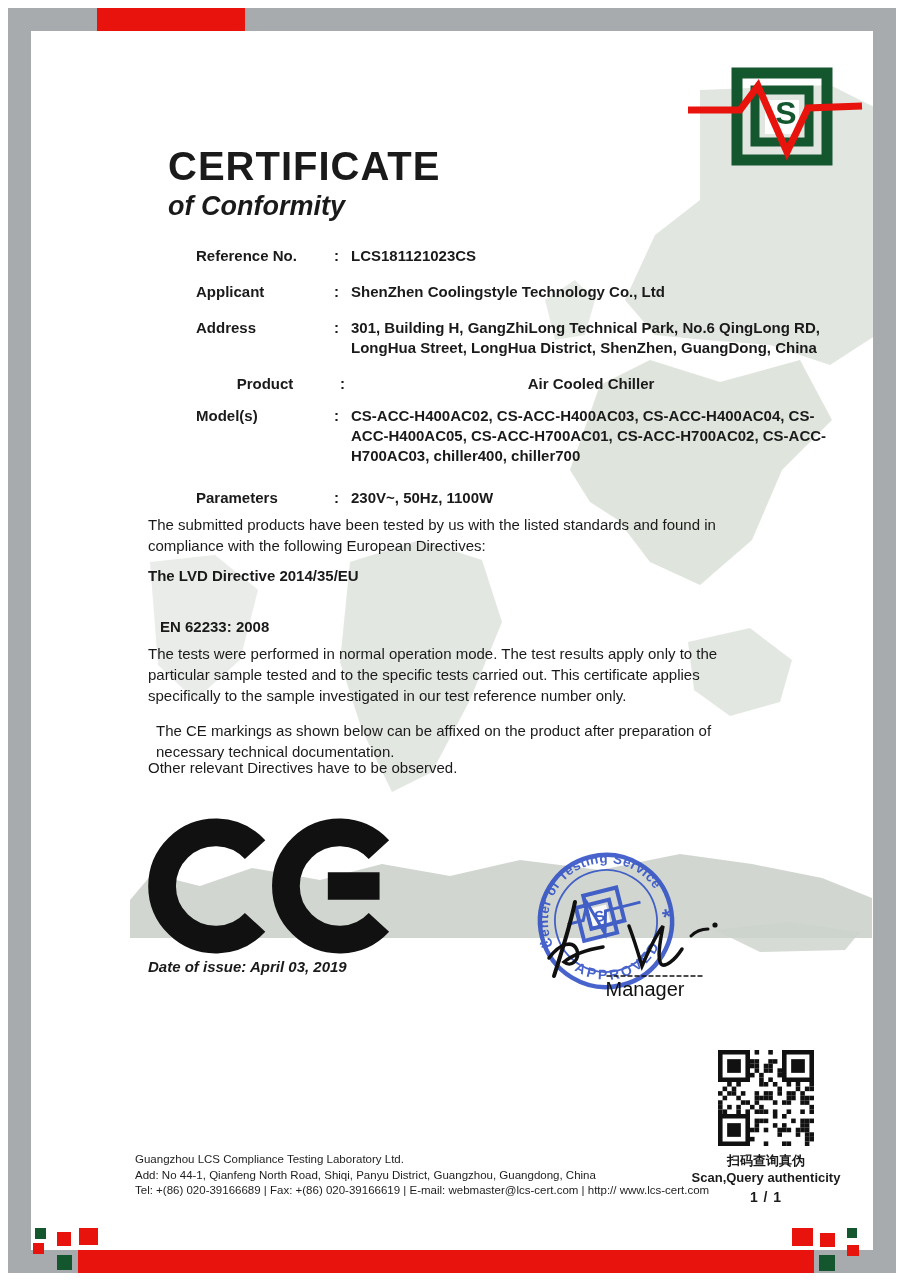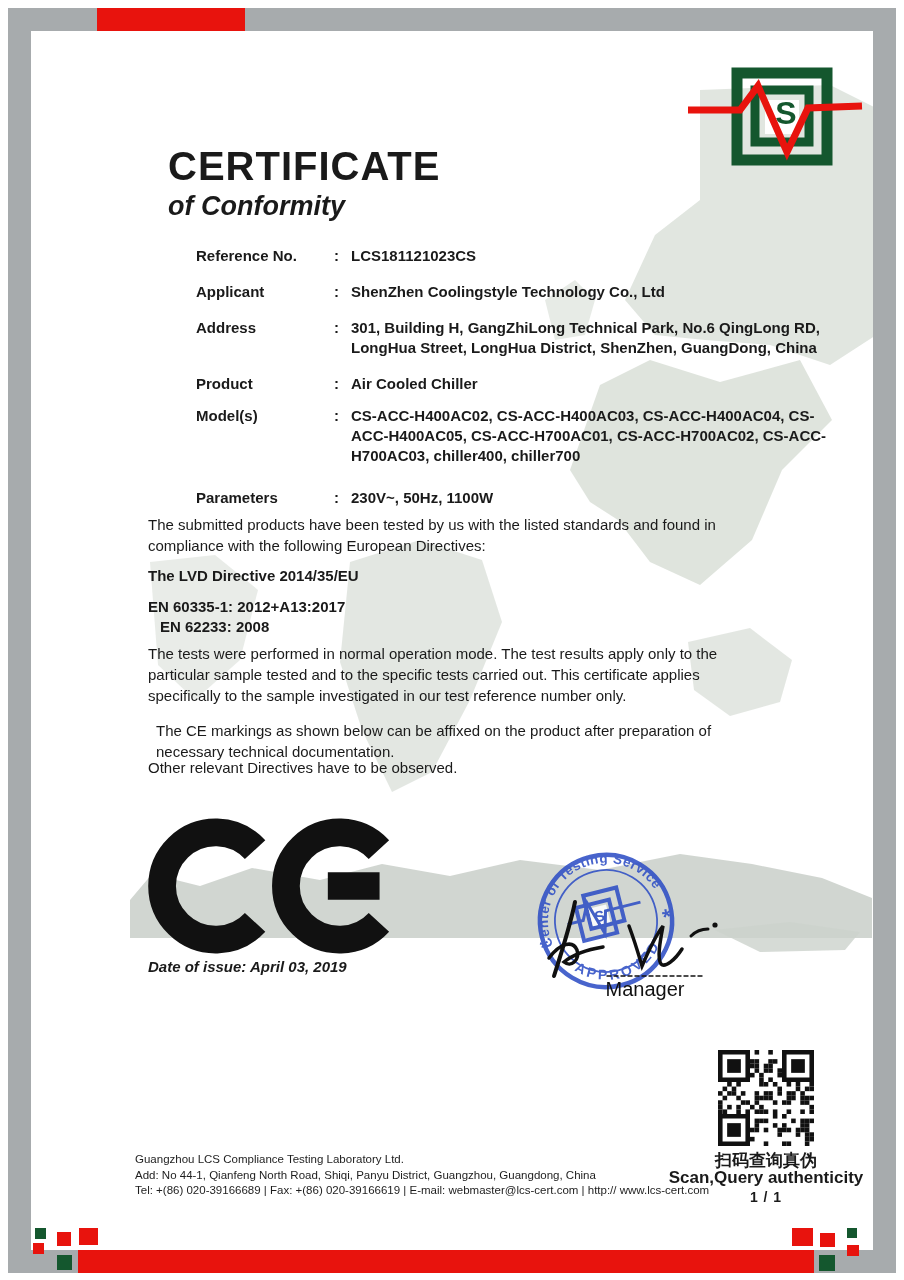--- a/index.html
+++ b/index.html
@@ -17,30 +17,30 @@
   .frame-br{left:814px;top:1250px;width:82px;height:23px;}
   .sq{position:absolute;z-index:3;}
   
   .wm{position:absolute;left:0;top:0;z-index:0;}
   
   .abs{position:absolute;z-index:1;}
   .title-main{font-size:40px;font-weight:bold;letter-spacing:1px;}
   .title-sub{font-size:27px;font-weight:bold;margin-top:2px;font-style:italic;}
   .fields{left:160px;top:246px;width:660px;margin-left:36px;}
   .frow{display:flex;align-items:flex-start;margin-bottom:16px;}
-  .frow.gap-sm{margin-bottom:12px;}
+  .frow.gap-sm{margin-bottom:12px;text-align:center;}
   .frow.gap-lg{margin-bottom:22px;}
   .flabel{width:138px;font-weight:bold;font-size:15px;line-height:20px;}
   .fcolon{width:17px;font-weight:bold;font-size:15px;line-height:20px;}
   .fvalue{width:480px;font-weight:bold;font-size:15px;line-height:20px;}
   .para{position:absolute;width:588px;font-size:15px;line-height:21px;z-index:1;}
   .bold{font-weight:bold;}
   .date-line{font-size:15px;font-weight:bold;}
   .footer-left{left:135px;top:1152px;width:600px;font-size:11.5px;line-height:15.5px;color:#1d1d1d;}
-  .qr-cap{left:660px;top:1153px;width:212px;text-align:center;font-size:17px;font-weight:bold;line-height:16px;}
+  .qr-cap{left:660px;top:1153px;width:212px;text-align:center;font-size:13px;font-weight:bold;line-height:16px;}
   .page-num{left:722px;top:1189px;width:88px;text-align:center;font-size:14px;font-weight:bold;letter-spacing:1px;}
   .manager{left:600px;top:978px;width:90px;text-align:center;font-size:20px;color:#111;z-index:2;}
   .stamp-wrap{left:522px;top:837px;width:168px;height:168px;transform:rotate(-14deg);z-index:1;opacity:0.88;}
   .sig-wrap{left:545px;top:898px;width:180px;height:100px;z-index:2;}
 </style>
 </head>
 <body>
 
 <div class="page">
 
@@ -117,21 +117,20 @@
     </div>
     <div class="frow">
       <div class="flabel">Parameters</div>
       <div class="fcolon">:</div>
       <div class="fvalue">230V~, 50Hz, 1100W</div>
     </div>
   </div>
 
   <div class="para" style="left:148px;top:514px;">The submitted products have been tested by us with the listed standards and found in compliance with the following European Directives:</div>
   <div class="para bold" style="left:148px;top:565px;">The LVD Directive 2014/35/EU</div>
-  <div class="para bold" style="left:148px;top:596px;">EN 60335-1: 2012+A13:2017</div>
   <div class="para bold" style="left:160px;top:616px;">EN 62233: 2008</div>
   <div class="para" style="left:148px;top:643px;">The tests were performed in normal operation mode. The test results apply only to the particular sample tested and to the specific tests carried out. This certificate applies specifically to the sample investigated in our test reference number only.</div>
   <div class="para" style="left:156px;top:710px;margin-top:10px;">The CE markings as shown below can be affixed on the product after preparation of necessary technical documentation.</div>
   <div class="para" style="left:148px;top:757px;">Other relevant Directives have to be observed.</div>
 
   <svg class="abs" style="left:143px;top:810px;" width="268" height="152" viewBox="0 0 290 160">
     <path d="M121.3,40.7 A58,58 0 1 0 121.3,119.3" fill="none" stroke="#111111" stroke-width="30"></path>
     <path d="M255.3,40.7 A58,58 0 1 0 255.3,119.3" fill="none" stroke="#111111" stroke-width="30"></path>
     <line x1="200" y1="80" x2="256" y2="80" stroke="#111111" stroke-width="30"></line>
   </svg>

